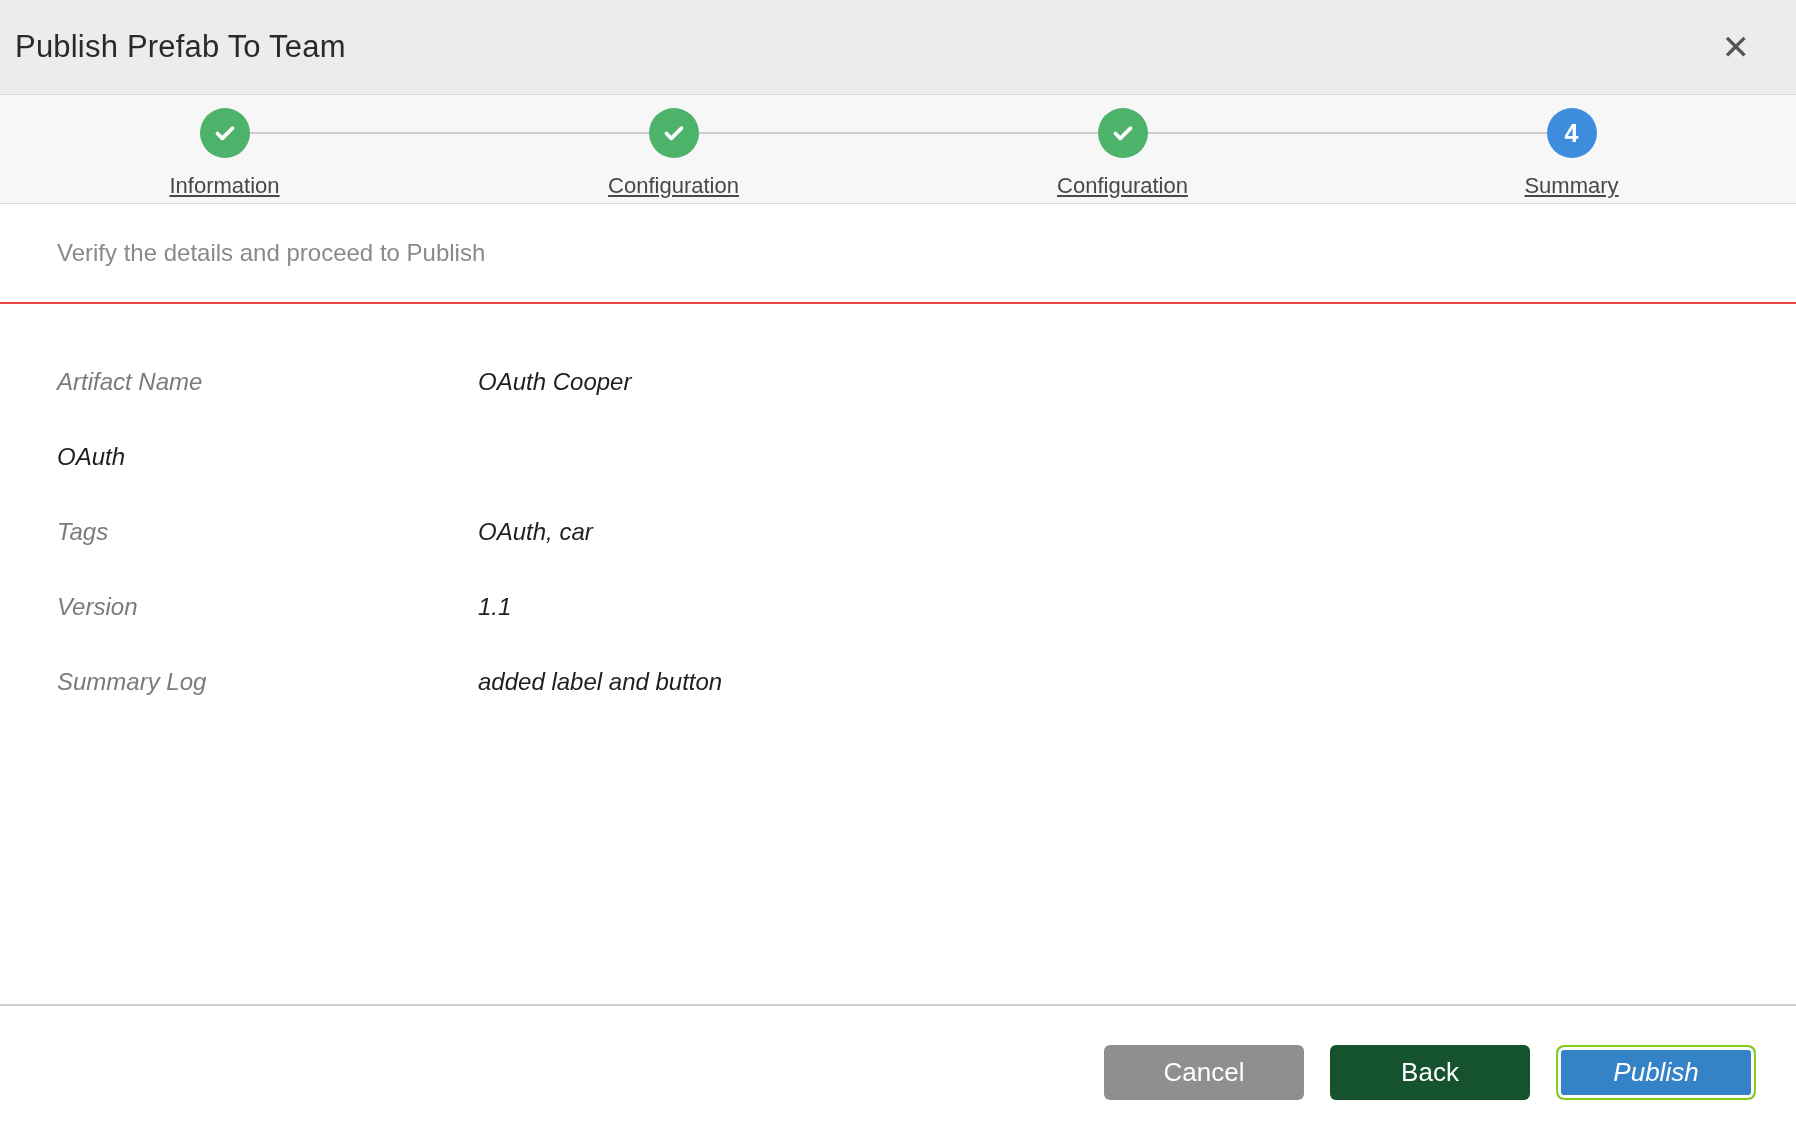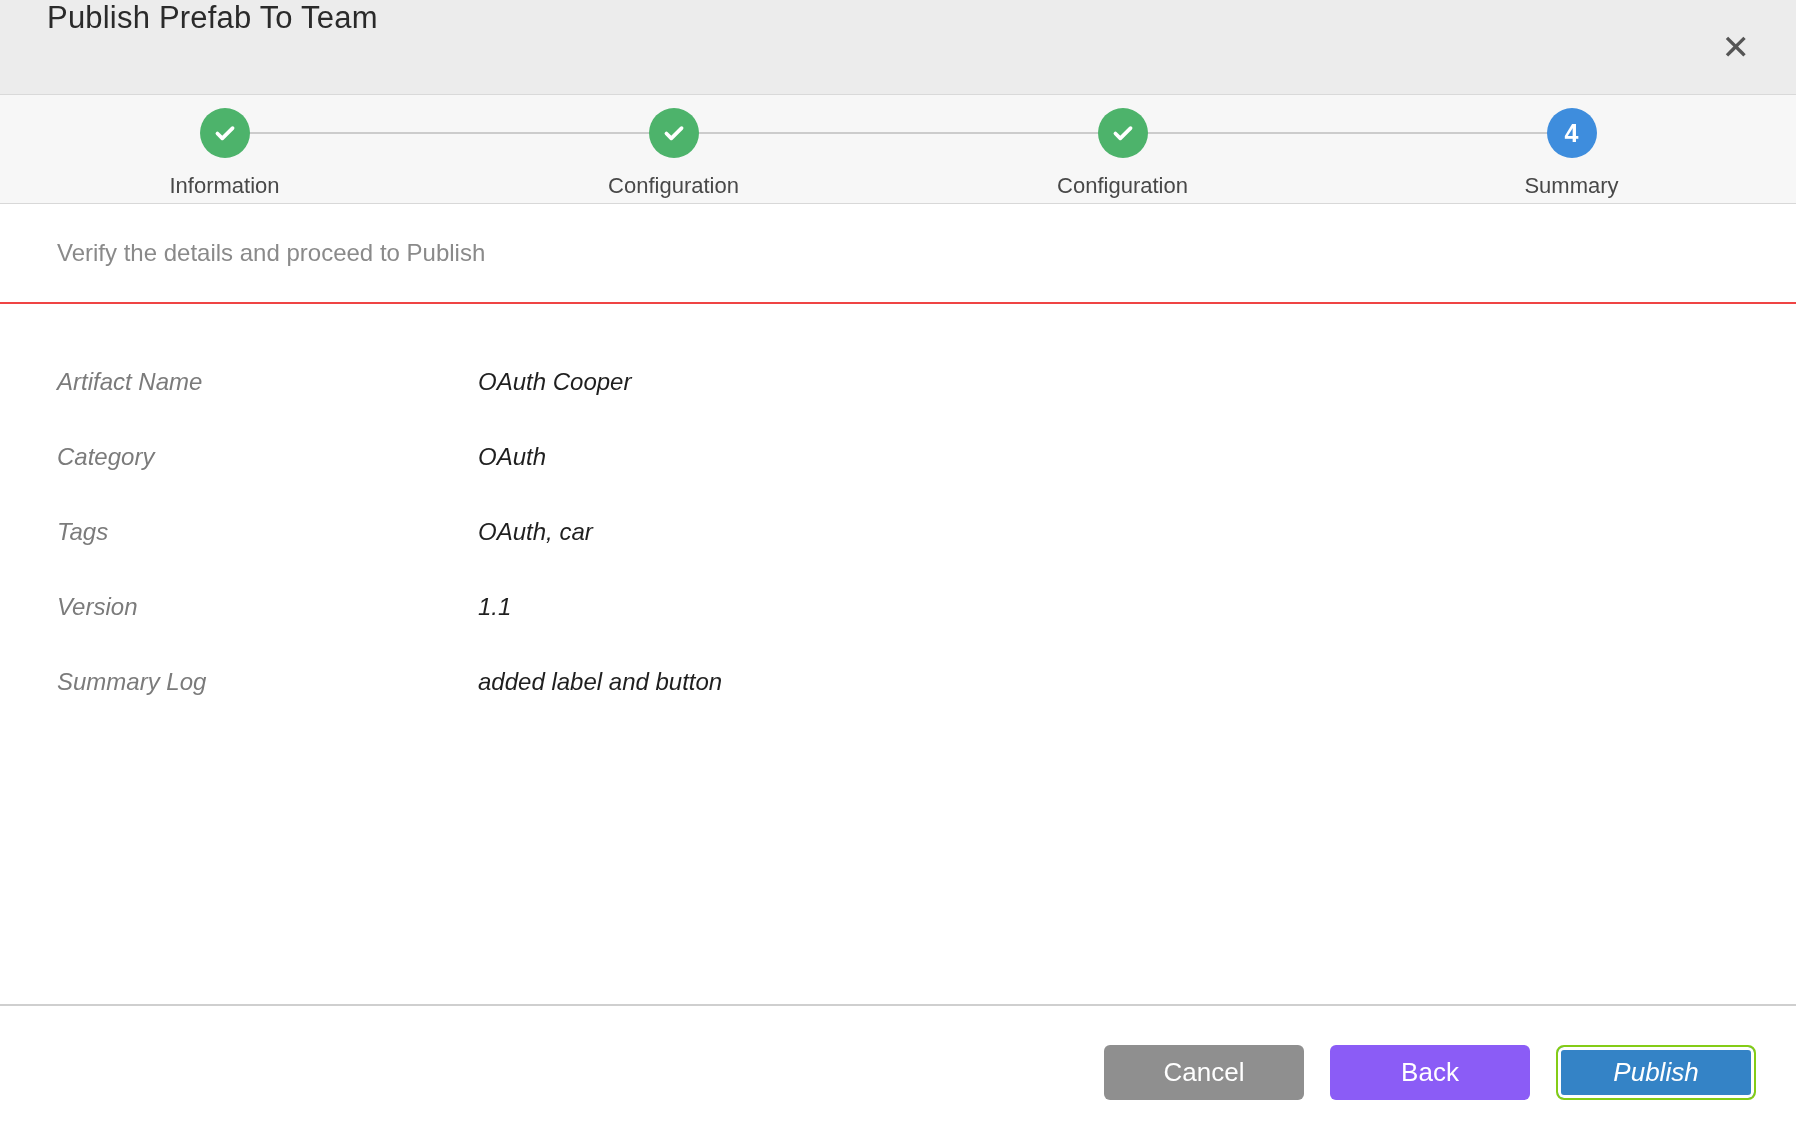--- a/index.html
+++ b/index.html
@@ -19,22 +19,23 @@
     display: flex;
     flex-direction: column;
   }
 
   
   .dialog-header {
     height: 95px;
     background: #ececec;
     border-bottom: 1px solid #d9d9d9;
     display: flex;
+    align-items: center;
     justify-content: space-between;
-    padding: 0 46px 0 47px;
+    padding: 0 46px 0 15px;
     box-sizing: border-box;
     flex: 0 0 auto;
   }
   .dialog-title {
     margin: 0;
     font-size: 31px;
     font-weight: 400;
     color: #2a2a2a;
     letter-spacing: 0.2px;
   }
@@ -97,20 +98,21 @@
   .step-circle.current { background: #3e8ddd; }
   .step-number {
     color: #ffffff;
     font-size: 25px;
     font-weight: 700;
   }
   .step-label {
     margin-top: 15px;
     font-size: 22px;
     color: #484848;
+    text-decoration: underline;
   }
 
   
   .subtitle-row {
     height: 100px;
     display: flex;
     align-items: center;
     padding-left: 57px;
     box-sizing: border-box;
     border-bottom: 2px solid #ef4444;
@@ -165,21 +167,21 @@
     border-radius: 6px;
     border: none;
     font-family: "Liberation Sans", sans-serif;
     font-size: 26px;
     color: #ffffff;
     cursor: pointer;
     padding: 0 48px;
     box-sizing: border-box;
   }
   .btn-cancel { background: #8f8f8f; }
-  .btn-back   { background: #8b5cf6; }
+  .btn-back   { background: #14532d; }
   .btn-publish {
     background: #3483c6;
     border: 2px solid #84cc16;
     box-shadow: inset 0 0 0 3px #ffffff;
     border-radius: 8px;
     font-style: italic;
   }
 </style>
 </head>
 <body>
@@ -239,21 +241,20 @@
   </div>
 
   <div class="summary-content">
 
     <div class="summary-row">
       <div class="summary-label">Artifact Name</div>
       <div class="summary-value">OAuth Cooper</div>
     </div>
 
     <div class="summary-row">
-      <div class="summary-label">Category</div>
       <div class="summary-value">OAuth</div>
     </div>
 
     <div class="summary-row">
       <div class="summary-label">Tags</div>
       <div class="summary-value">OAuth, car</div>
     </div>
 
     <div class="summary-row">
       <div class="summary-label">Version</div>

